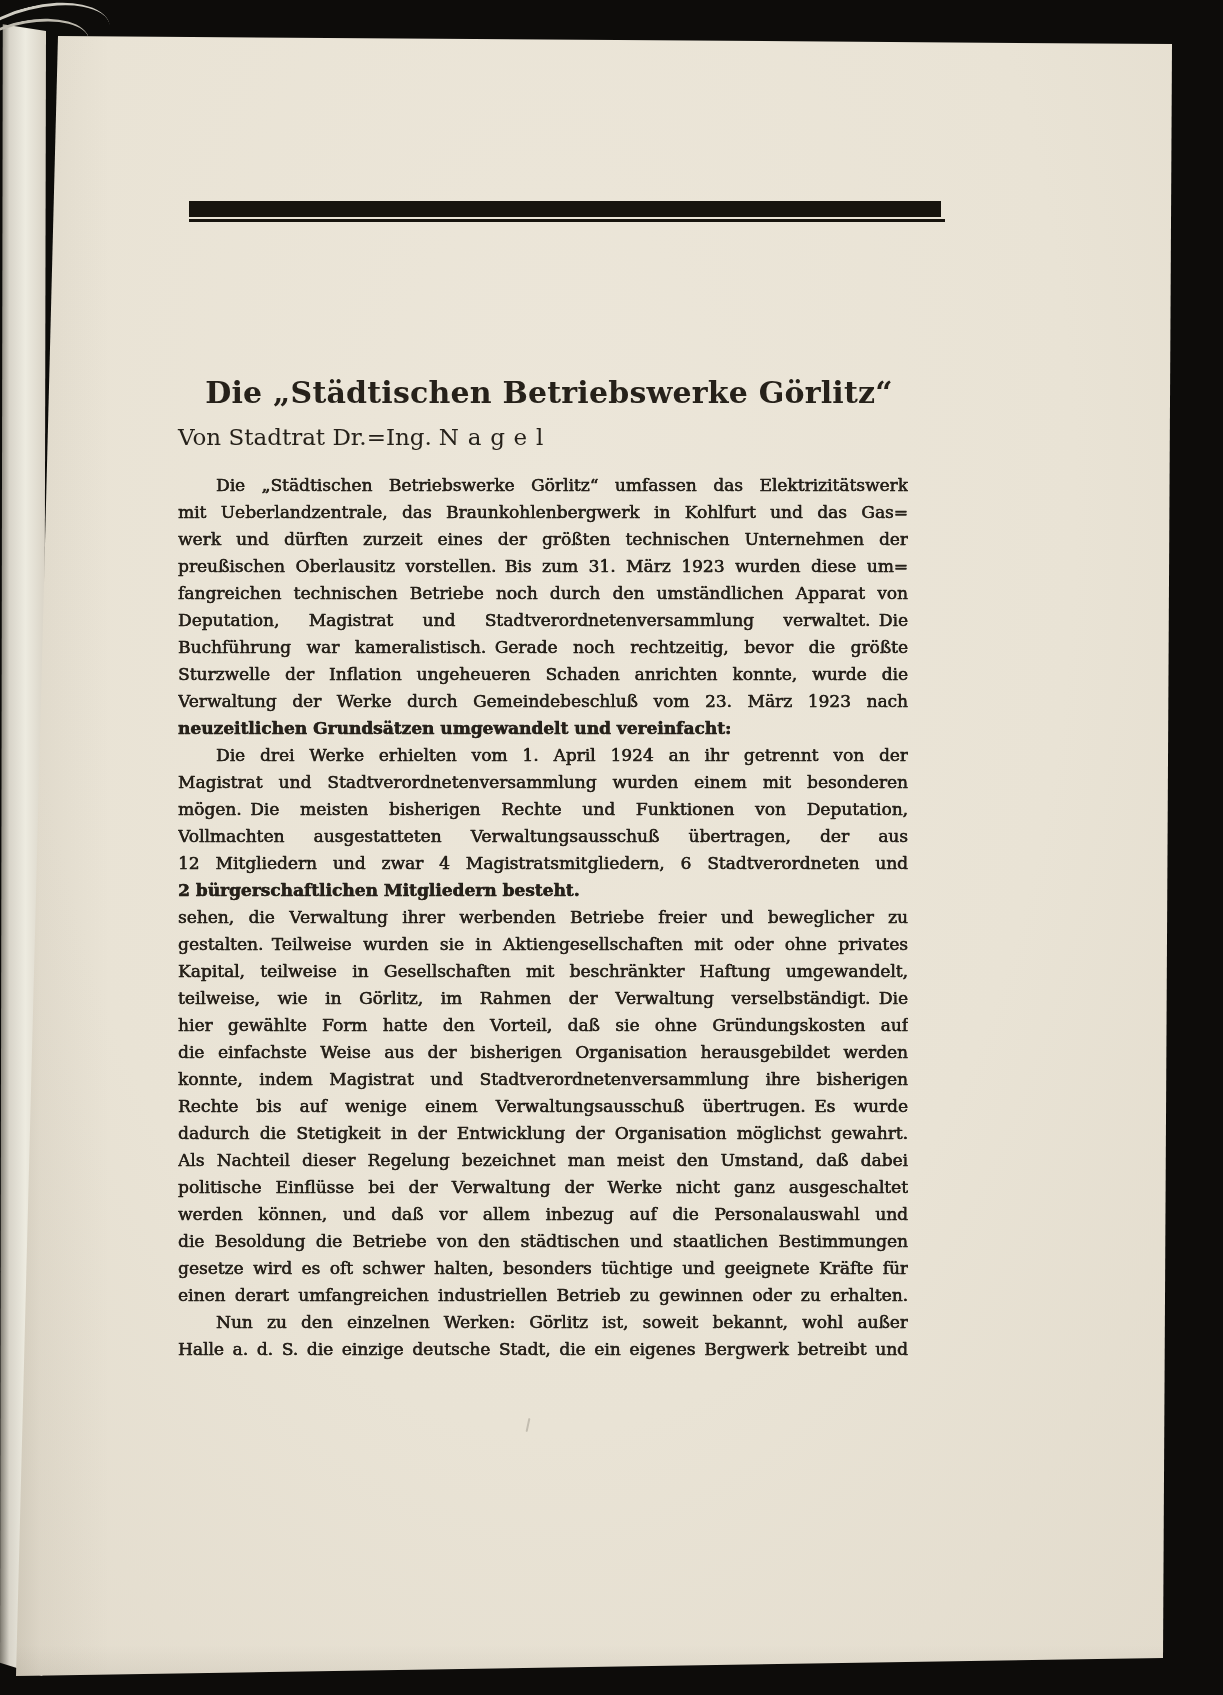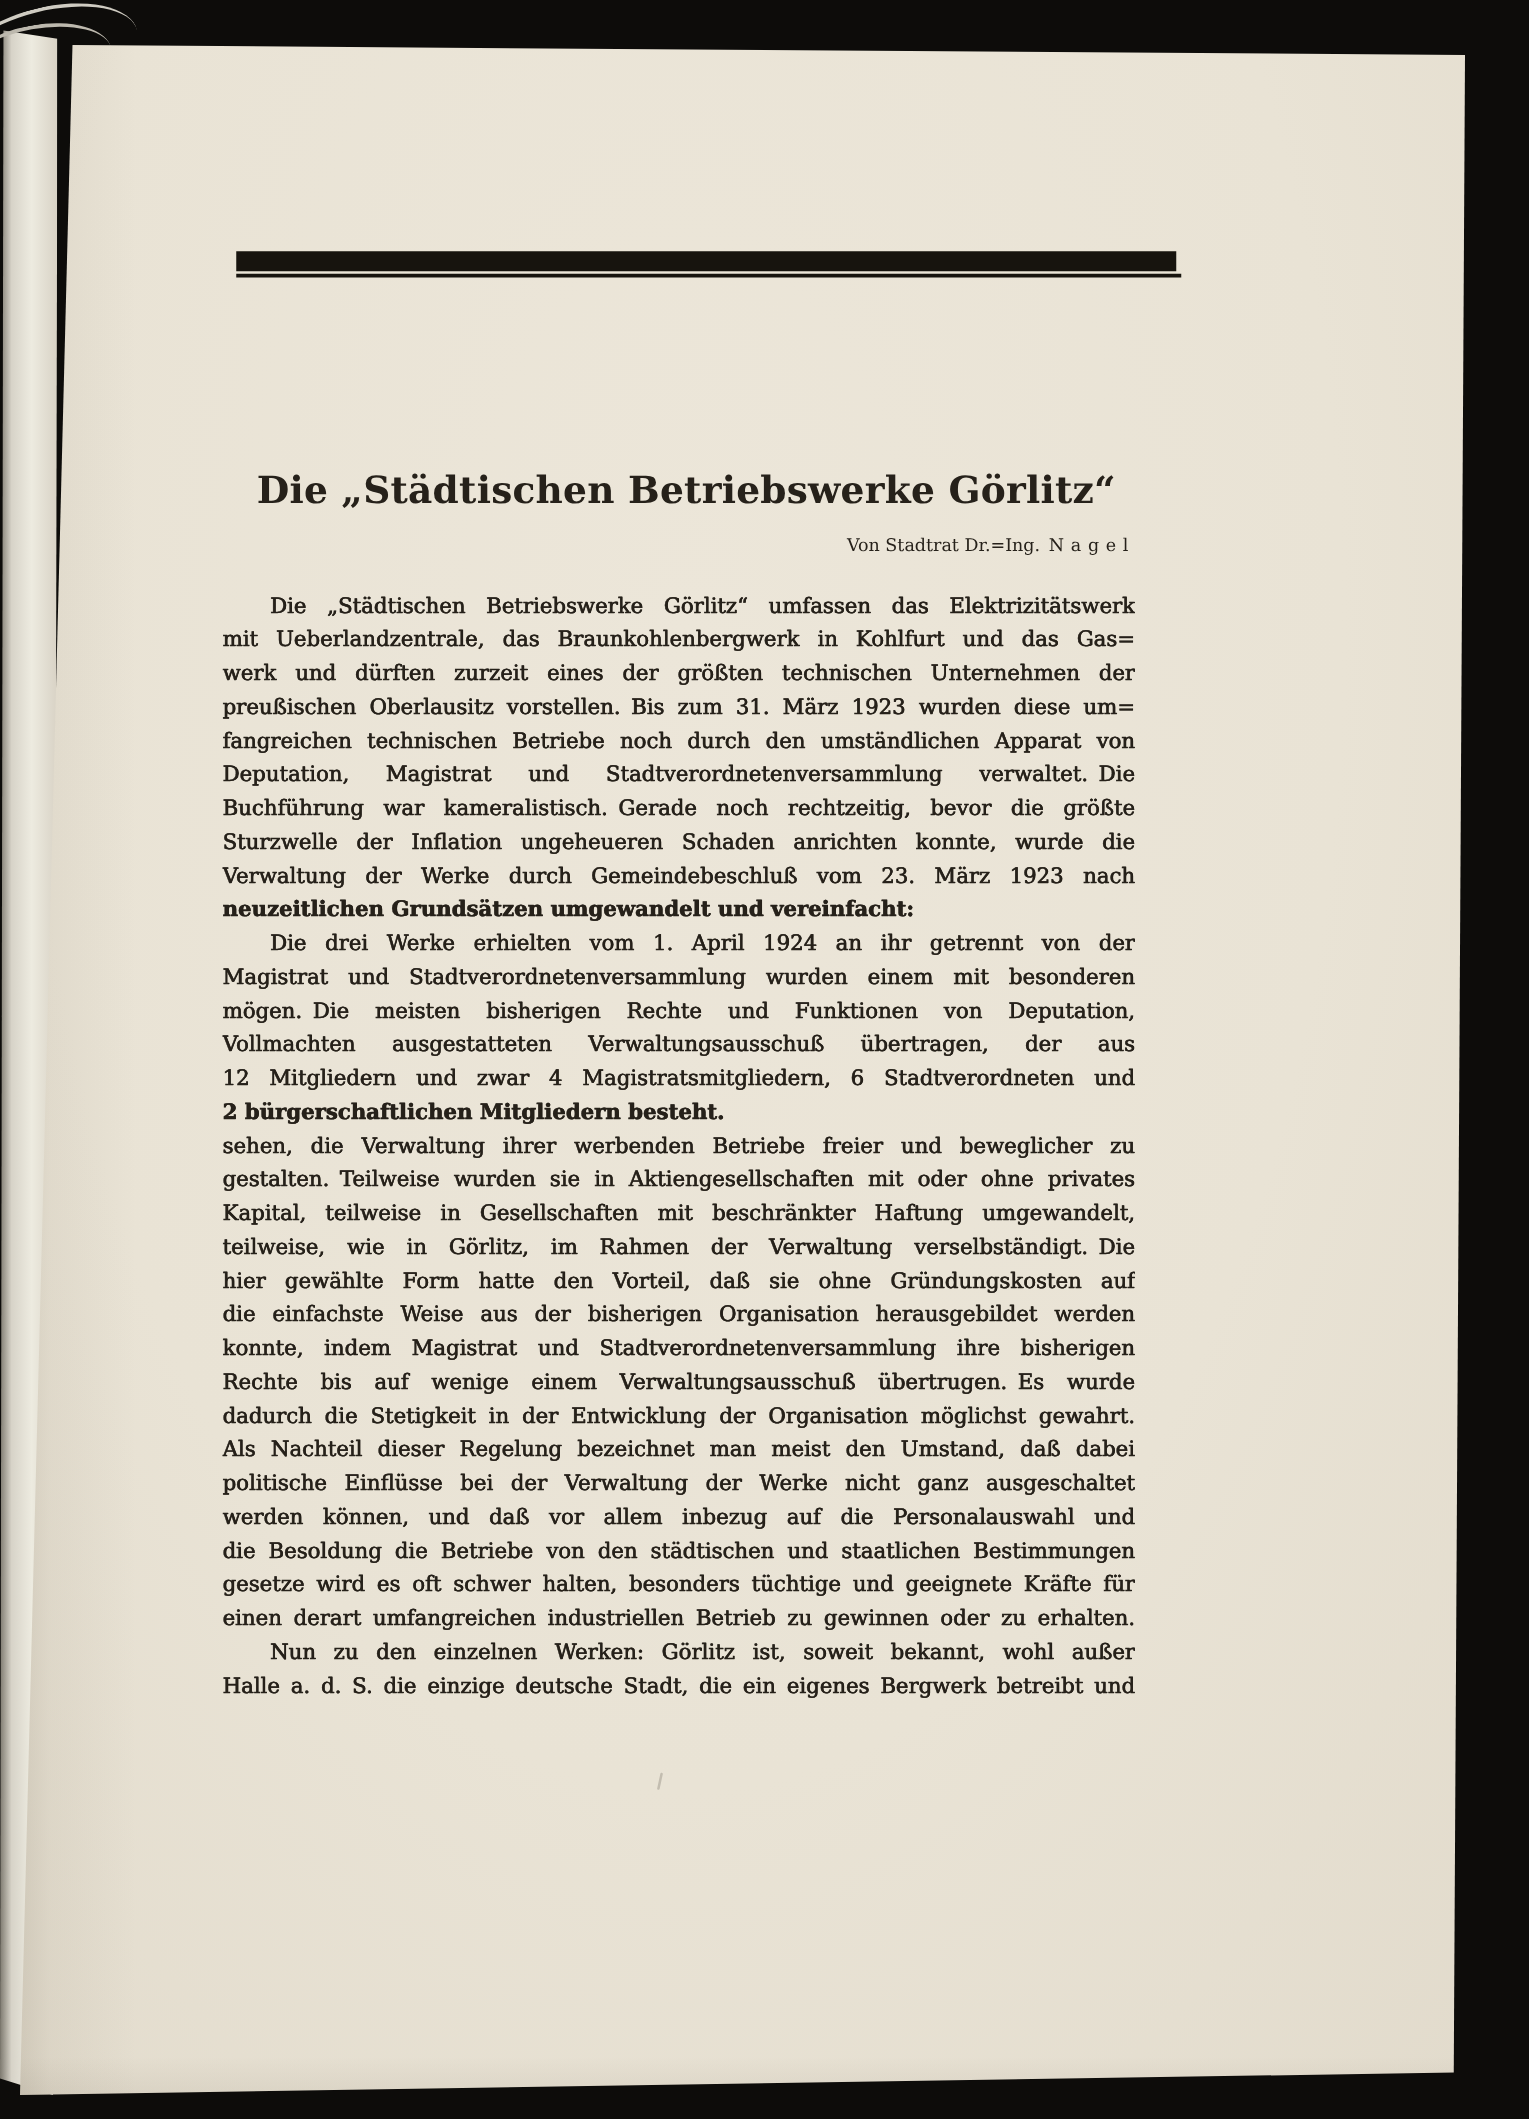--- a/index.html
+++ b/index.html
@@ -42,21 +42,21 @@
   .rule-thick{position:absolute;left:189px;top:201px;width:752px;height:16px;background:#17140e;}
   .rule-thin {position:absolute;left:189px;top:219px;width:756px;height:3px;background:#17140e;}
 
   .title{
     position:absolute;left:184px;top:374px;width:730px;margin:0;
     text-align:center;font-size:30px;line-height:38px;font-weight:bold;
     color:var(--ink,#241f18);letter-spacing:0.2px;
   }
   .byline{
     position:absolute;left:178px;top:423px;width:730px;
-    text-align:right;font-size:14px;line-height:28px;color:var(--ink,#241f18);
+    text-align:left;font-size:23px;line-height:28px;color:var(--ink,#241f18);
   }
   .byline-name{letter-spacing:0.38em;margin-left:7px;}
 
   .body{
     position:absolute;left:178px;top:472px;width:730px;
     color:var(--ink,#2b261e);
     font-size:17px;
     -webkit-text-stroke:0.35px var(--ink,#2b261e);
     text-shadow:0.3px 0 0 currentColor;
   }

